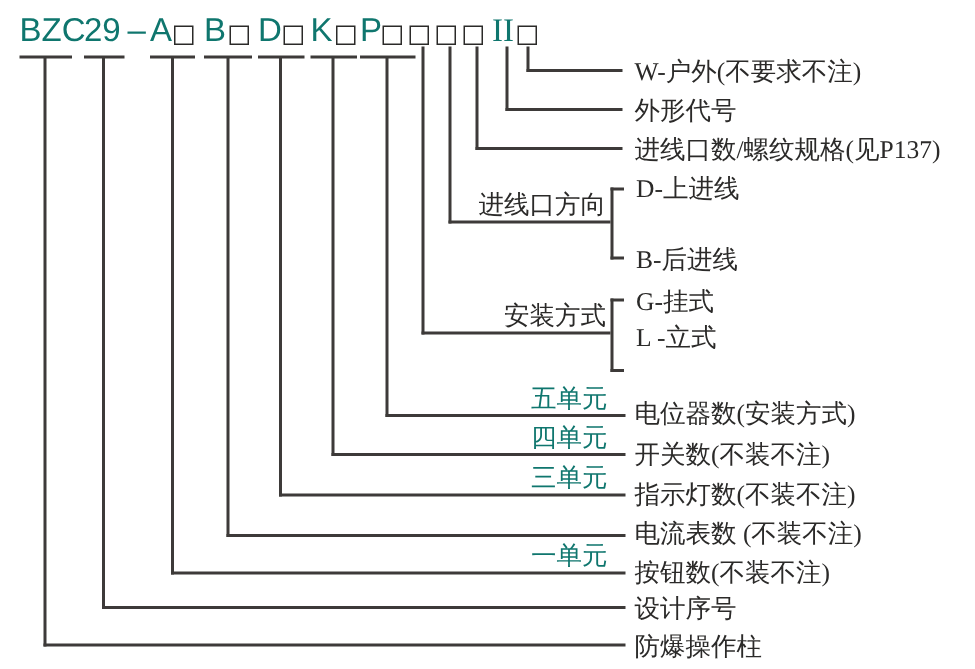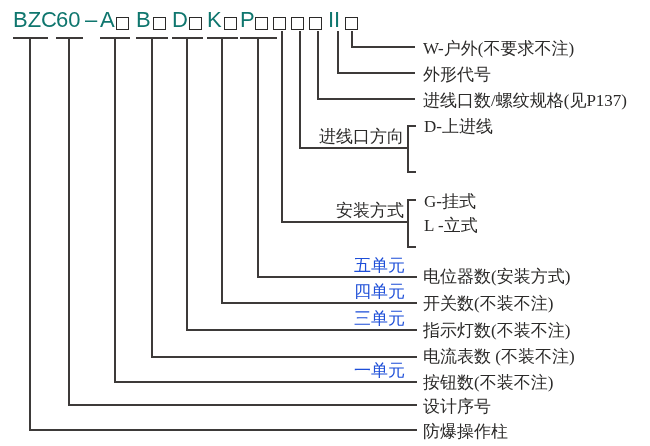--- a/index.html
+++ b/index.html
@@ -1,39 +1,39 @@
 <!DOCTYPE html>
 <html><head>
 <meta charset="utf-8">
 <style>
   html,body{margin:0;padding:0;background:#fff;}
   #stage{position:relative;width:650px;height:446px;background:#ffffff;overflow:hidden;
          font-family:"Liberation Serif","DejaVu Serif",serif;}
   .code{position:absolute;top:9px;font-family:"Liberation Sans","DejaVu Sans",sans-serif;
         font-size:22px;line-height:22px;color:#0f766e;white-space:nowrap;}
-  .code.serif{font-family:Liberation Sans, sans-serif;}
+  .code.serif{font-family:Liberation Serif, serif;}
   .box{position:absolute;top:17px;width:13px;height:13px;border:1.5px solid #2b2a29;
        box-sizing:border-box;background:transparent;}
   .ul{position:absolute;top:37px;height:1.8px;background:#3d3a39;}
   .vl{position:absolute;width:1.8px;background:#3d3a39;}
   .hl{position:absolute;height:1.8px;background:#3d3a39;}
   .lbl{position:absolute;font-size:17px;color:#2b2a29;white-space:nowrap;
        transform:translateY(-50%);line-height:19px;}
   .grouptitle{position:absolute;font-size:17px;color:#2b2a29;white-space:nowrap;
        text-align:right;transform:translateY(-100%);line-height:19px;}
-  .unitlbl{position:absolute;font-size:17px;color:#1d4ed8;white-space:nowrap;
+  .unitlbl{position:absolute;font-size:17px;color:#0f766e;white-space:nowrap;
        width:75px;text-align:right;transform:translateY(-100%);line-height:19px;}
 </style>
 </head>
 <body>
 
 <div id="stage">
 
   <div class="code" style="left:13px">BZC</div>
-  <div class="code" style="left:56px">60</div>
+  <div class="code" style="left:56px">29</div>
   <div class="code" style="left:85px">–</div>
 
   <div class="code" style="left:100px">A</div>
   <div class="box" style="left:116px"></div>
 
   <div class="code" style="left:136px">B</div>
   <div class="box" style="left:153px"></div>
 
   <div class="code" style="left:172px">D</div>
   <div class="box" style="left:189px"></div>
@@ -91,20 +91,21 @@
   <div class="vl" style="left:407px;top:199px;height:49px"></div>
   <div class="hl" style="left:407px;top:199px;width:9px"></div>
   <div class="hl" style="left:407px;top:246px;width:9px"></div>
 
   <div class="lbl" style="left:423px;top:48px">W-户外(不要求不注)</div>
   <div class="lbl" style="left:423px;top:74px">外形代号</div>
   <div class="lbl" style="left:423px;top:100px">进线口数/螺纹规格(见P137)</div>
 
   <div class="grouptitle" style="left:300px;width:104px;top:146px">进线口方向</div>
   <div class="lbl" style="left:424px;top:126px">D-上进线</div>
+  <div class="lbl" style="left:424px;top:173px">B-后进线</div>
 
   <div class="grouptitle" style="left:300px;width:104px;top:220px">安装方式</div>
   <div class="lbl" style="left:424px;top:201px">G-挂式</div>
   <div class="lbl" style="left:424px;top:225px">L -立式</div>
 
   <div class="unitlbl" style="left:330px;top:275px">五单元</div>
   <div class="lbl" style="left:423px;top:276px">电位器数(安装方式)</div>
 
   <div class="unitlbl" style="left:330px;top:301px">四单元</div>
   <div class="lbl" style="left:423px;top:303px">开关数(不装不注)</div>

